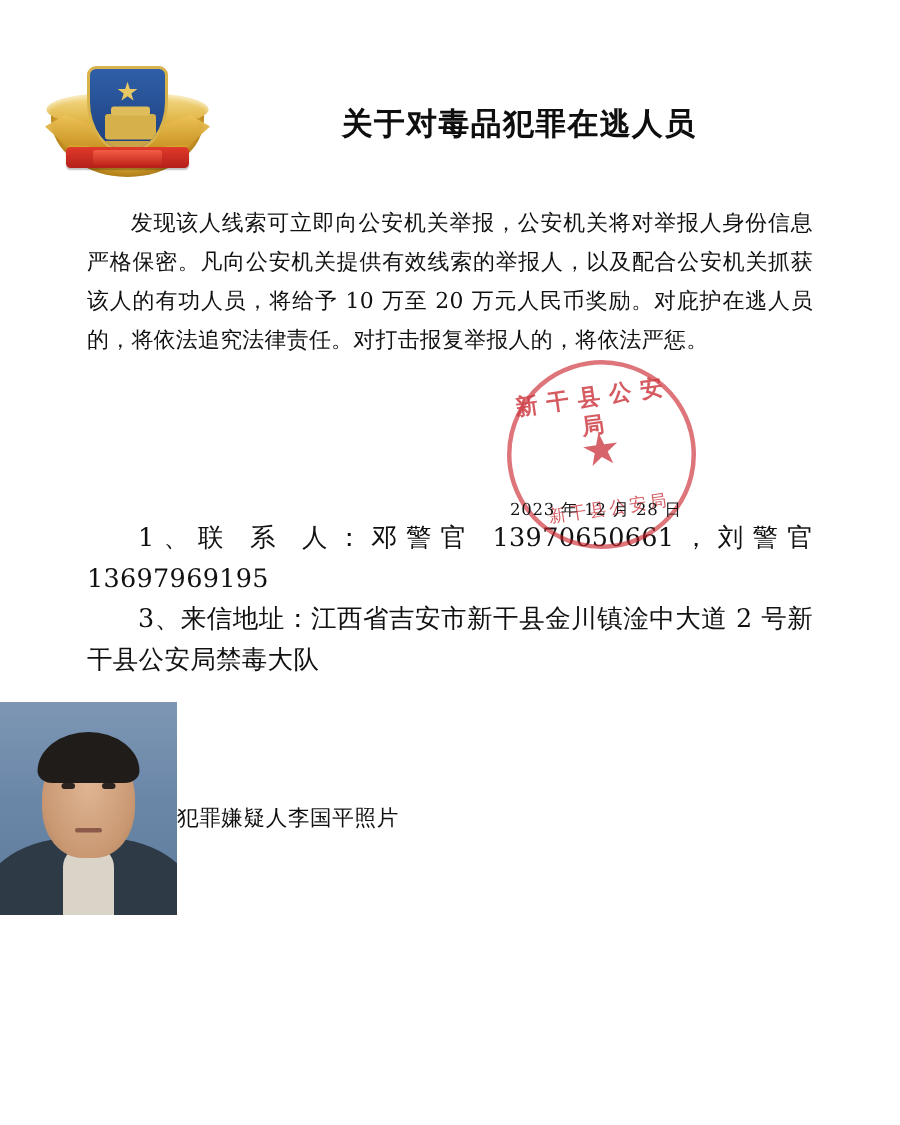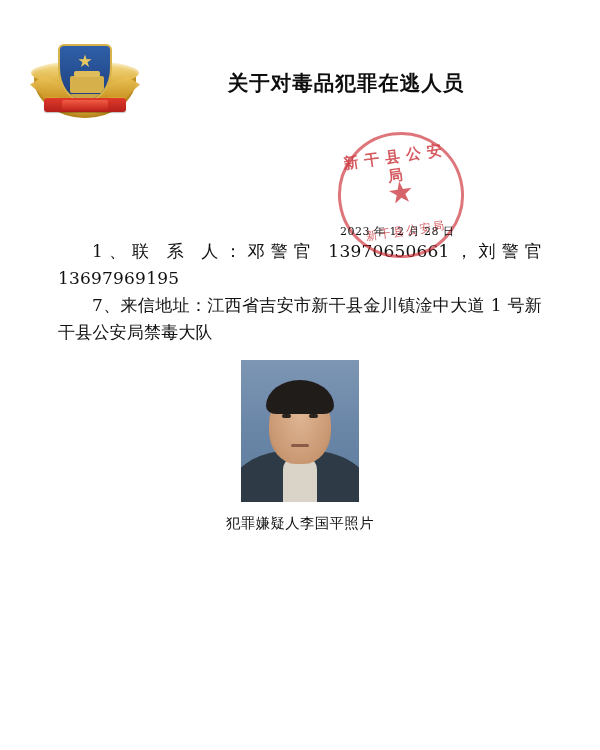--- a/index.html
+++ b/index.html
@@ -241,21 +241,21 @@
     text-indent: 2em;
     text-align: justify;
     letter-spacing: 0.2px;
     margin: 0;
   }
 
   
   .photo-wrap {
     margin-top: 14px;
     display: flex;
-    flex-direction: column;
+    flex-direction: row;
     align-items: center;
   }
   .photo {
     width: 118px;
     height: 142px;
     background: linear-gradient(180deg, #7d96b4 0%, #6b87a8 45%, #5d7a9c 100%);
     position: relative;
     overflow: hidden;
   }
   
@@ -353,34 +353,35 @@
       </div>
       <div class="ribbon"></div>
     </div>
 
     <div class="title-block">
       <div class="title-line">关于对毒品犯罪在逃人员</div>
     </div>
   </div>
 
   <div class="body-text">
+    <p class="para">发现该人线索可立即向公安机关举报，公安机关将对举报人身份信息严格保密。凡向公安机关提供有效线索的举报人，以及配合公安机关抓获该人的有功人员，将给予 10 万至 20 万元人民币奖励。对庇护在逃人员的，将依法追究法律责任。对打击报复举报人的，将依法严惩。</p>
   </div>
 
   <div class="stamp-area">
     <div class="stamp">
       <div class="arc-top">新干县公安局</div>
       <div class="star5">★</div>
       <div class="arc-bottom">新干县公安局</div>
     </div>
     <div class="date-line">2023 年 12 月 28 日</div>
   </div>
 
   <div class="contact-list">
     <p class="contact-item">1、联 系 人：邓警官 13970650661，刘警官 13697969195</p>
-    <p class="contact-item">7、来信地址：江西省吉安市新干县金川镇淦中大道 1 号新干县公安局禁毒大队</p>
+    <p class="contact-item">3、来信地址：江西省吉安市新干县金川镇淦中大道 2 号新干县公安局禁毒大队</p>
   </div>
 
   <div class="photo-wrap">
     <div class="photo">
       <div class="shirt"></div>
       <div class="neck"></div>
       <div class="head"></div>
       <div class="hair"></div>
       <div class="eye l"></div>
       <div class="eye r"></div>

